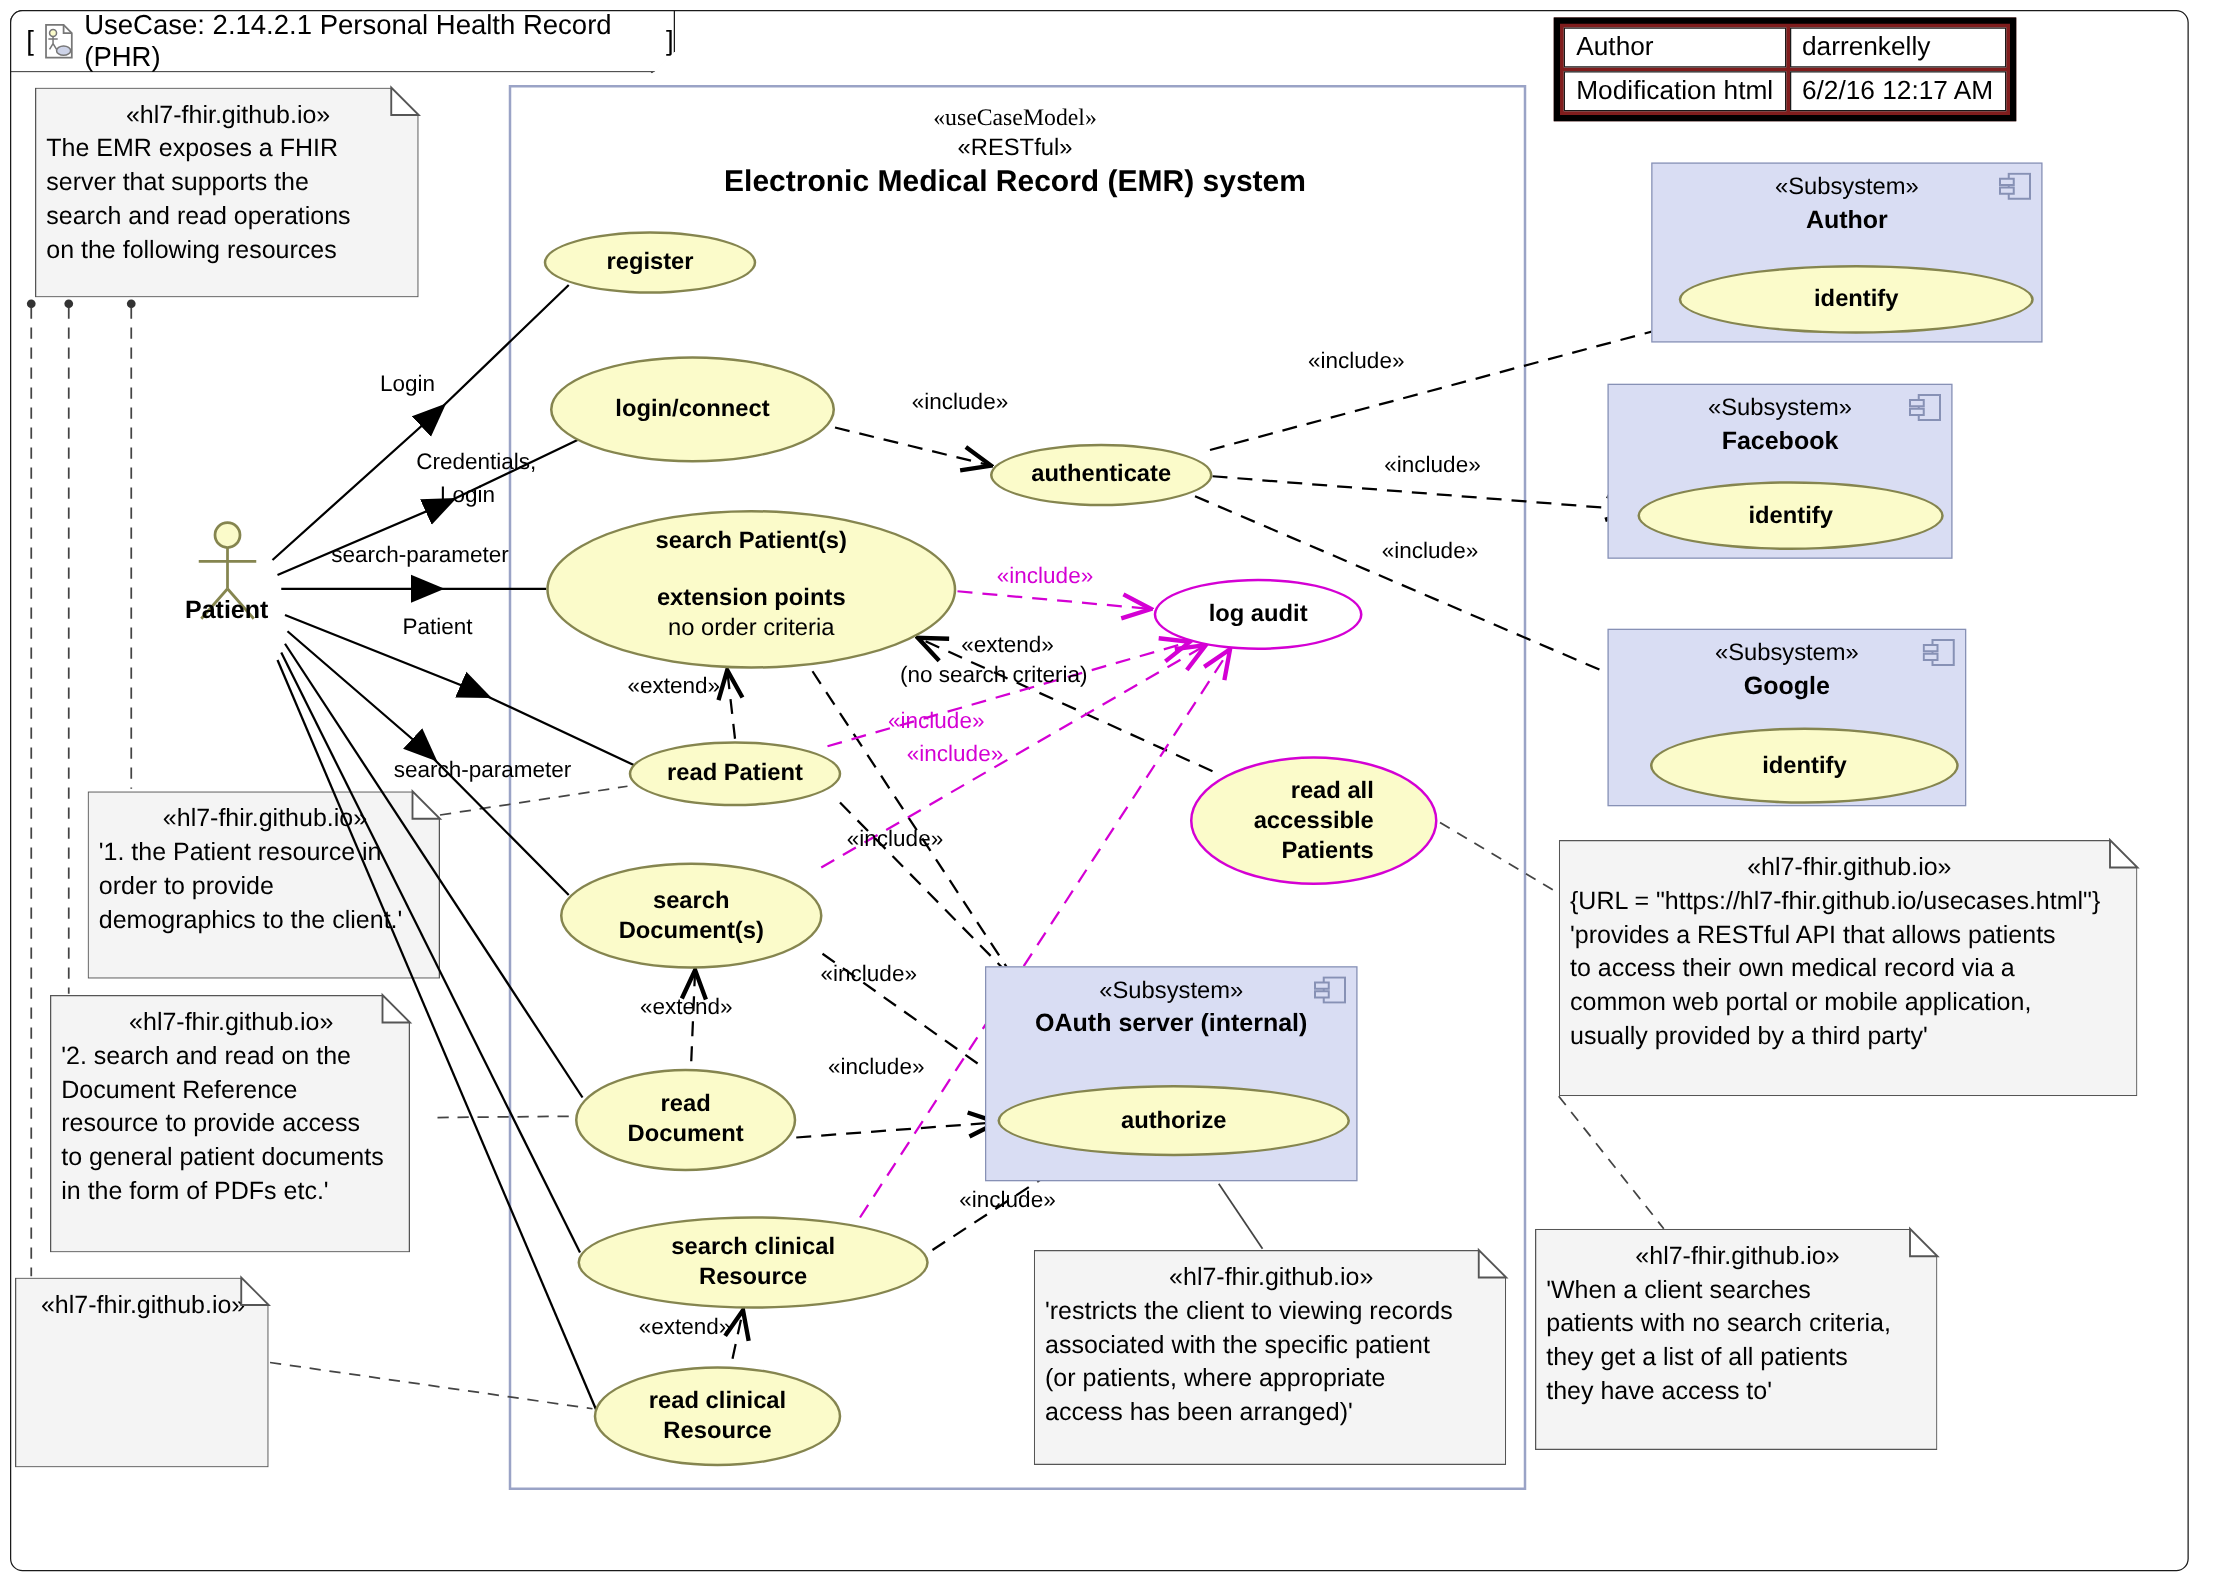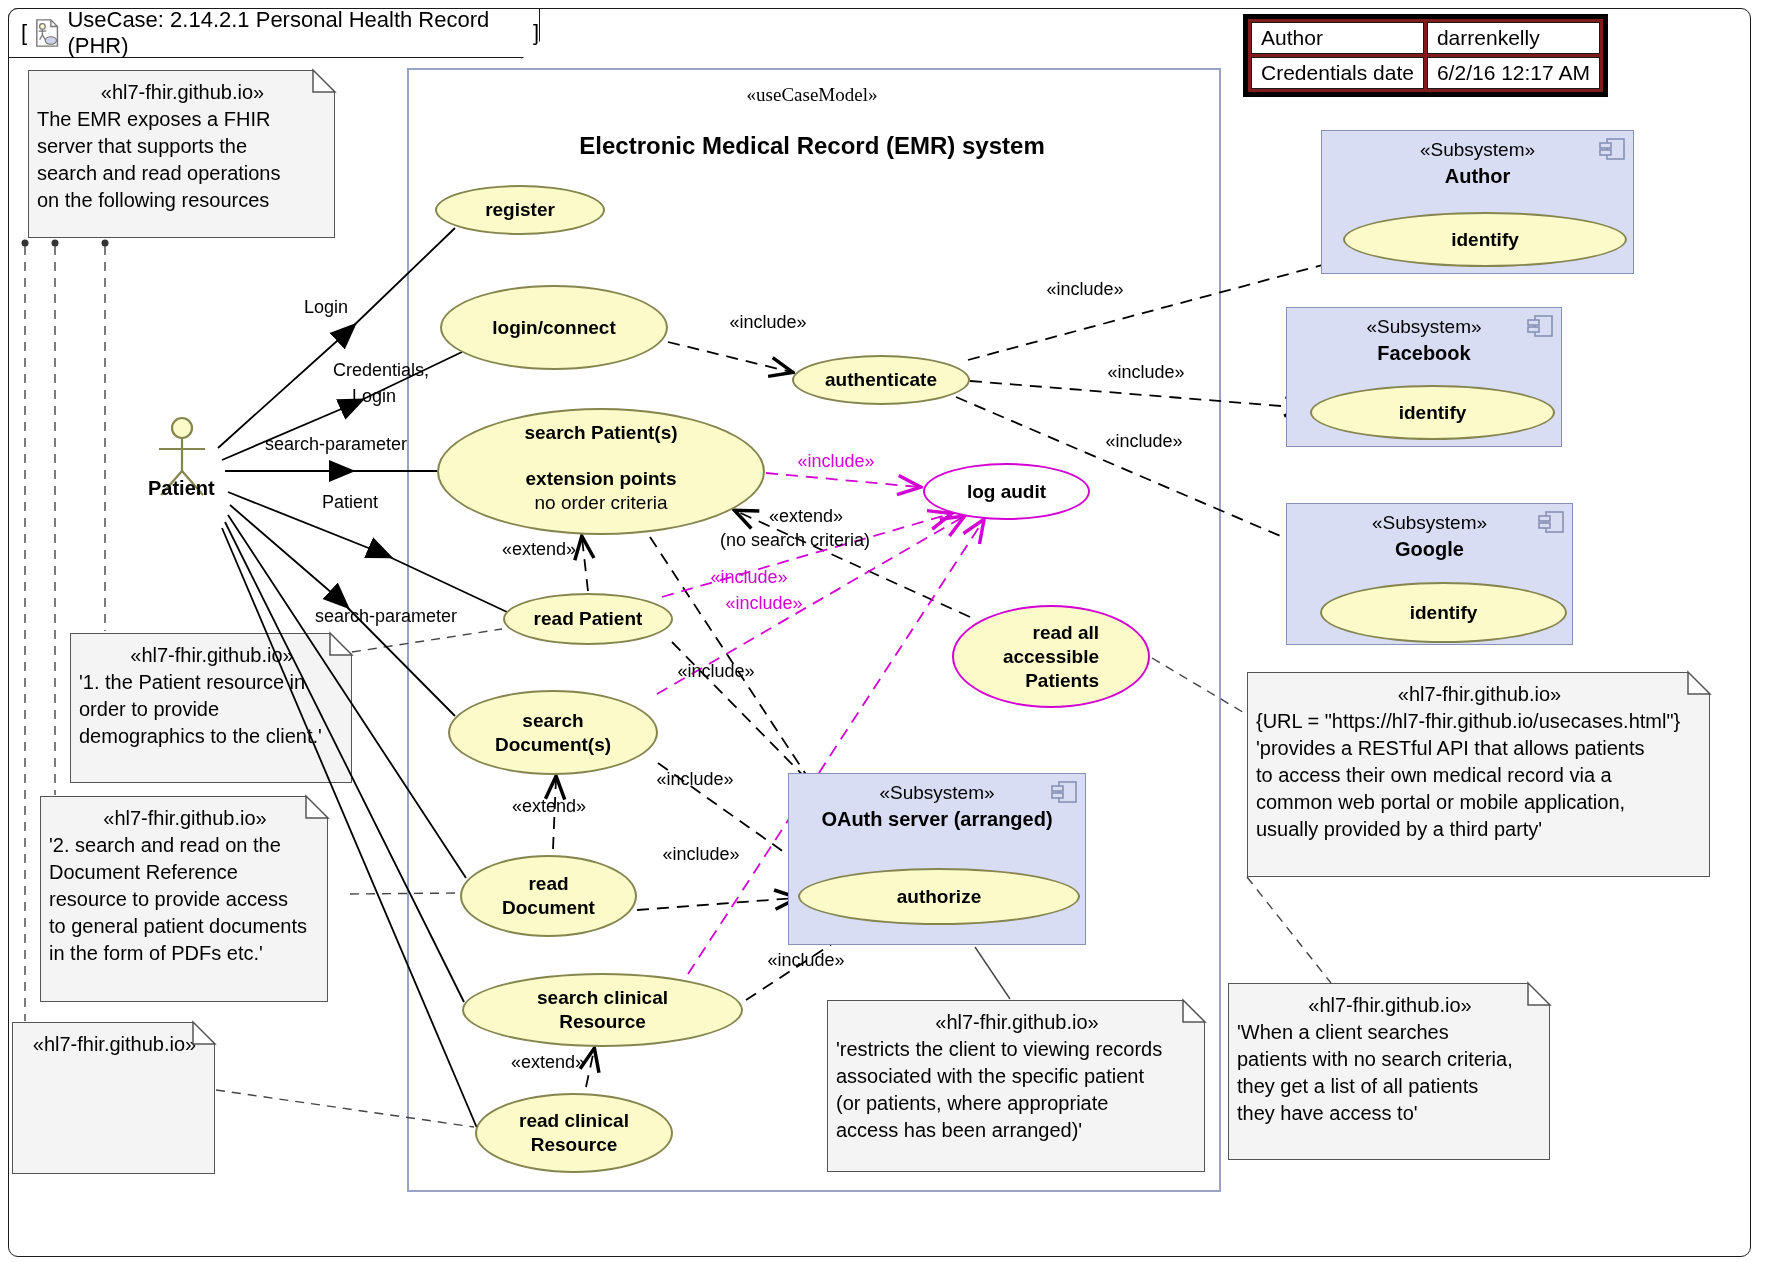--- a/index.html
+++ b/index.html
@@ -63,28 +63,29 @@
     <span>]</span>
   </div>
 
   <table id="meta-table" class="abs z5">
     <tbody>
         <tr>
       <td>Author</td>
       <td>darrenkelly</td>
     </tr>
     <tr>
-      <td>Credentials date</td>
+      <td>Modification html</td>
       <td>6/2/16 12:17 AM</td>
     </tr>
   </tbody>
     </table>
 
   <div id="emr-boundary" class="abs z0"></div>
   <div class="abs z4 sys-head st-text" style="top:84px;font-family:Liberation Serif, serif;">«useCaseModel»</div>
+  <div class="abs z4 sys-head st-text" style="top:108px;">«RESTful»</div>
   <div class="abs z4 sys-head" style="top:132px;font-size:24px;font-weight:bold;">Electronic Medical Record (EMR) system</div>
 
   <div class="note abs z1" style="left:28px;top:70px;width:307px;height:168px;">
     <div class="st">«hl7-fhir.github.io»</div>
     <div class="body">The EMR exposes a FHIR
 server that supports the
 search and read operations
 on the following resources</div>
   </div>
   <div class="note abs z1" style="left:70px;top:633px;width:282px;height:150px;">
@@ -275,21 +276,21 @@
   </div>
   <div class="uc abs z3" style="left:1320px;top:582px;width:247px;height:61px;">identify</div>
 
   <div class="subsystem abs z3" style="left:788px;top:773px;width:298px;height:172px;">
     <svg class="comp-icon" width="26" height="22" viewBox="0 0 26 22">
       <rect x="8" y="1" width="17" height="20" fill="none" stroke="#8791b5" stroke-width="1.6"></rect>
       <rect x="1" y="5" width="11" height="5" fill="#d9ddf3" stroke="#8791b5" stroke-width="1.6"></rect>
       <rect x="1" y="12" width="11" height="5" fill="#d9ddf3" stroke="#8791b5" stroke-width="1.6"></rect>
     </svg>
     <div class="ss-st">«Subsystem»</div>
-    <div class="ss-name">OAuth server (arranged)</div>
+    <div class="ss-name">OAuth server (internal)</div>
   </div>
   <div class="uc abs z3" style="left:798px;top:868px;width:282px;height:57px;">authorize</div>
 
   <div id="actor-label" class="abs z4" style="left:148px;top:477px;">Patient</div>
 
   <div class="elabel abs z4" style="left:326px;top:307px;">Login</div>
   <div class="elabel abs z4" style="left:381px;top:370px;">Credentials,</div>
   <div class="elabel abs z4" style="left:374px;top:396px;">Login</div>
   <div class="elabel abs z4" style="left:336px;top:444px;">search-parameter</div>
   <div class="elabel abs z4" style="left:350px;top:502px;">Patient</div>

